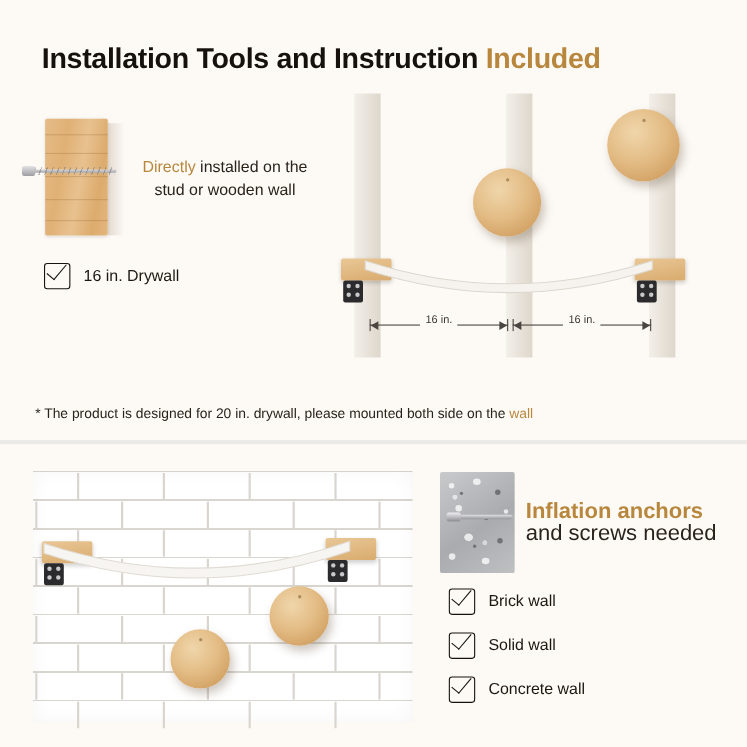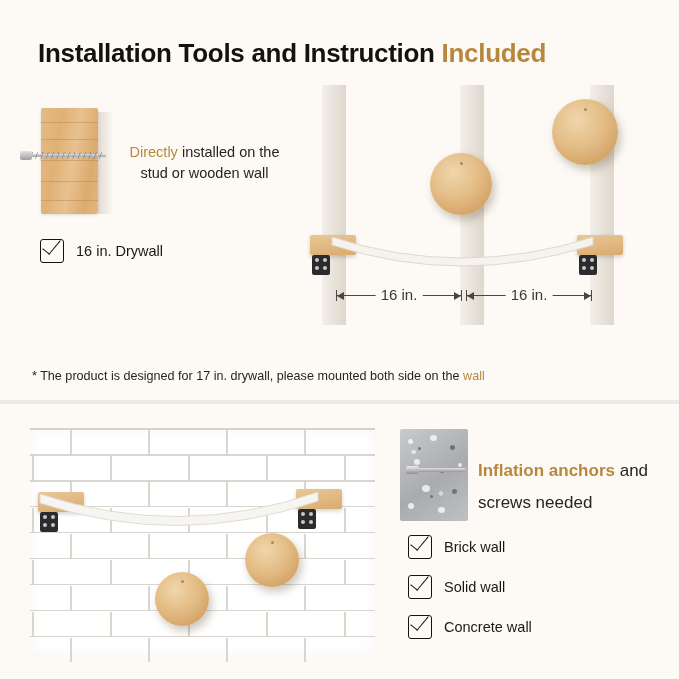--- a/index.html
+++ b/index.html
@@ -223,21 +223,21 @@
   }
   .dimline .arw.l { left: 1px; border-right: 7px solid #4a4540; }
   .dimline .arw.r { right: 1px; border-left: 7px solid #4a4540; }
   .dimline .txt {
     position: absolute;
     left: 50%;
     top: -4px;
     transform: translateX(-50%);
     background: #fdfaf6;
     padding: 0 5px;
-    font-size: 15px;
+    font-size: 10px;
     color: #3c3731;
     white-space: nowrap;
   }
   #dim1 { left: 36px; width: 126px; }
   #dim2 { left: 166px; width: 126px; }
 
   .footnote {
     position: absolute;
     left: 32px; top: 369px;
     font-size: 12.6px;
@@ -323,22 +323,22 @@
     left: 0; top: 0;
     width: 13px; height: 8px;
     background: linear-gradient(180deg,#ededef,#8f8f93);
     border-radius: 2px;
   }
 
   .inflation-text {
     position: absolute;
     left: 478px; top: 51px;
     width: 180px;
-    font-size: 17px;
-    line-height: 32px;
+    font-size: 20px;
+    line-height: 20px;
     color: #2a231c;
   }
   .inflation-text .hl {
     color: #b8873d;
     font-weight: bold;
   }
 
   #chk-brick    { left: 408px; top: 131px; }
   #chk-solid    { left: 408px; top: 171px; }
   #chk-concrete { left: 408px; top: 211px; }
@@ -413,21 +413,21 @@
       <div class="dimline" id="dim2">
         <div class="bar"></div>
           <div class="cap l"></div>
           <div class="cap r"></div>
         <div class="arw l"></div>
           <div class="arw r"></div>
         <div class="txt">16 in.</div>
       </div>
     </div>
 
-    <div class="footnote"><span>* The product is designed for 17 in. drywall, please mounted both side on the </span><span class="hl">wall</span></div>
+    <div class="footnote"><span>* The product is designed for 20 in. drywall, please mounted both side on the </span><span class="hl">wall</span></div>
   </div>
 
   <div class="divider"></div>
 
   <div class="panel-bottom">
 
     <div class="brickwall">
       <div class="vseg" style="left:40px; top:1.5px"></div>
       <div class="vseg" style="left:118px; top:1.5px"></div>
       <div class="vseg" style="left:196px; top:1.5px"></div>

